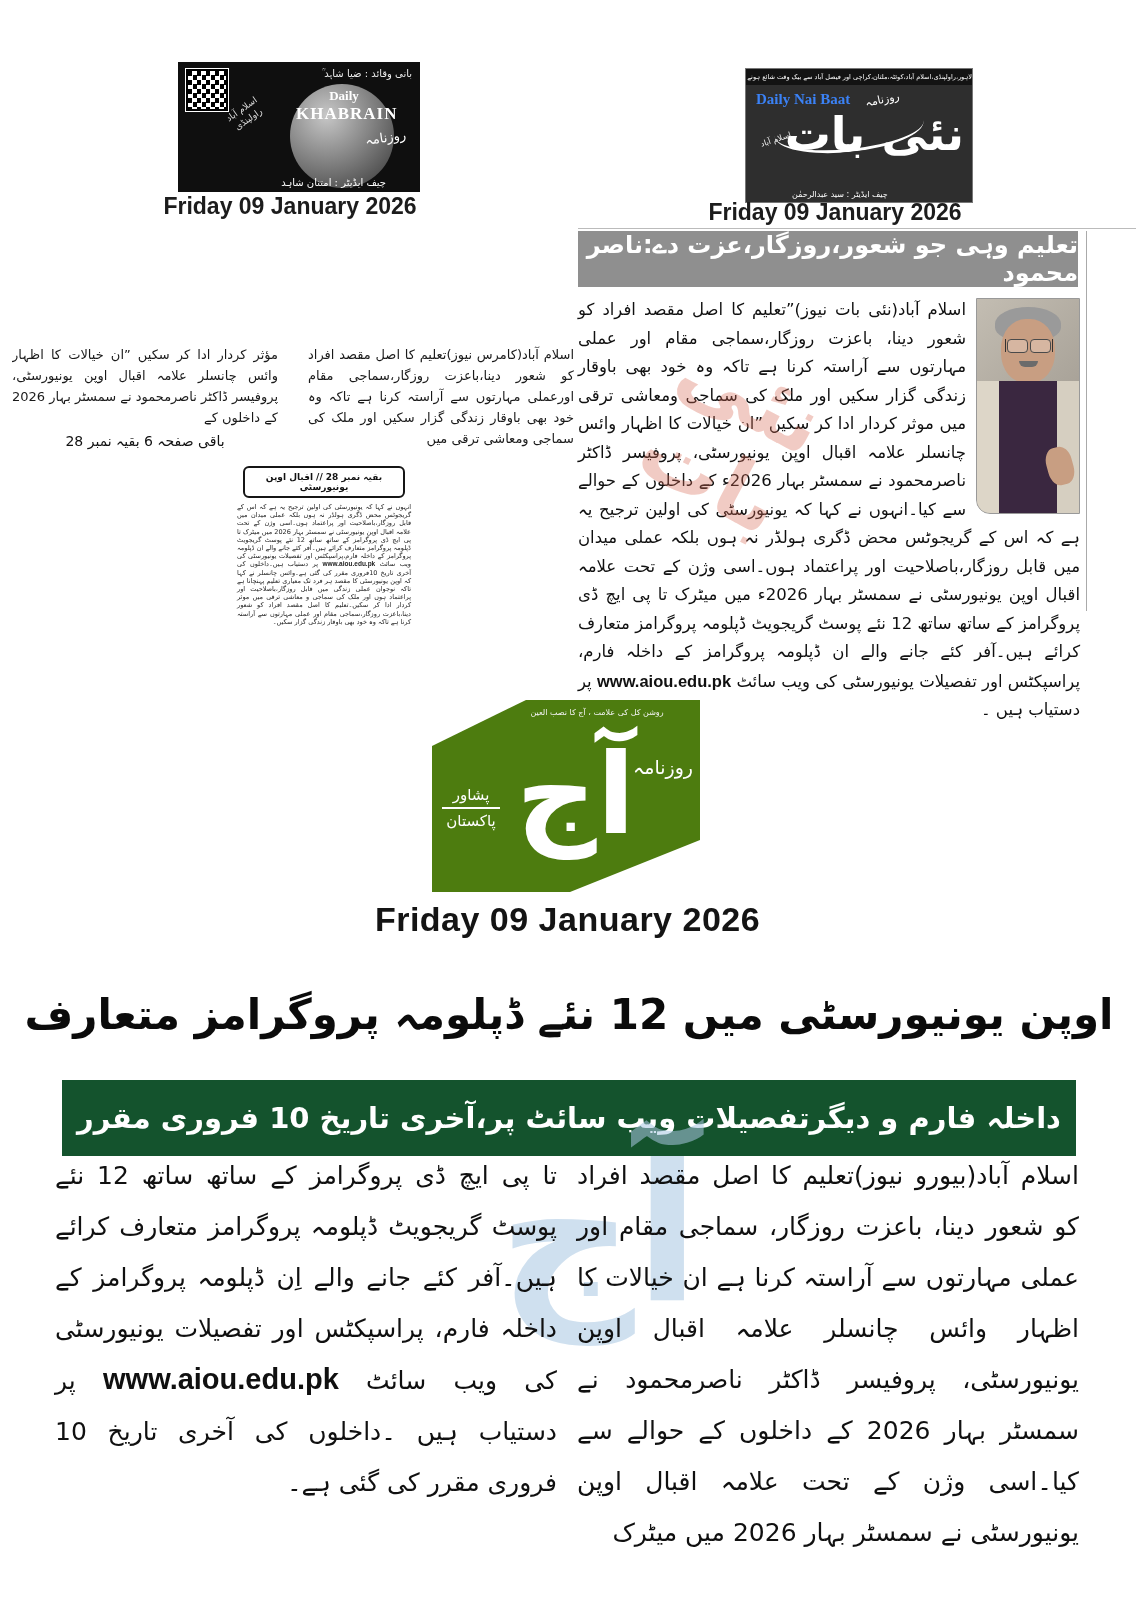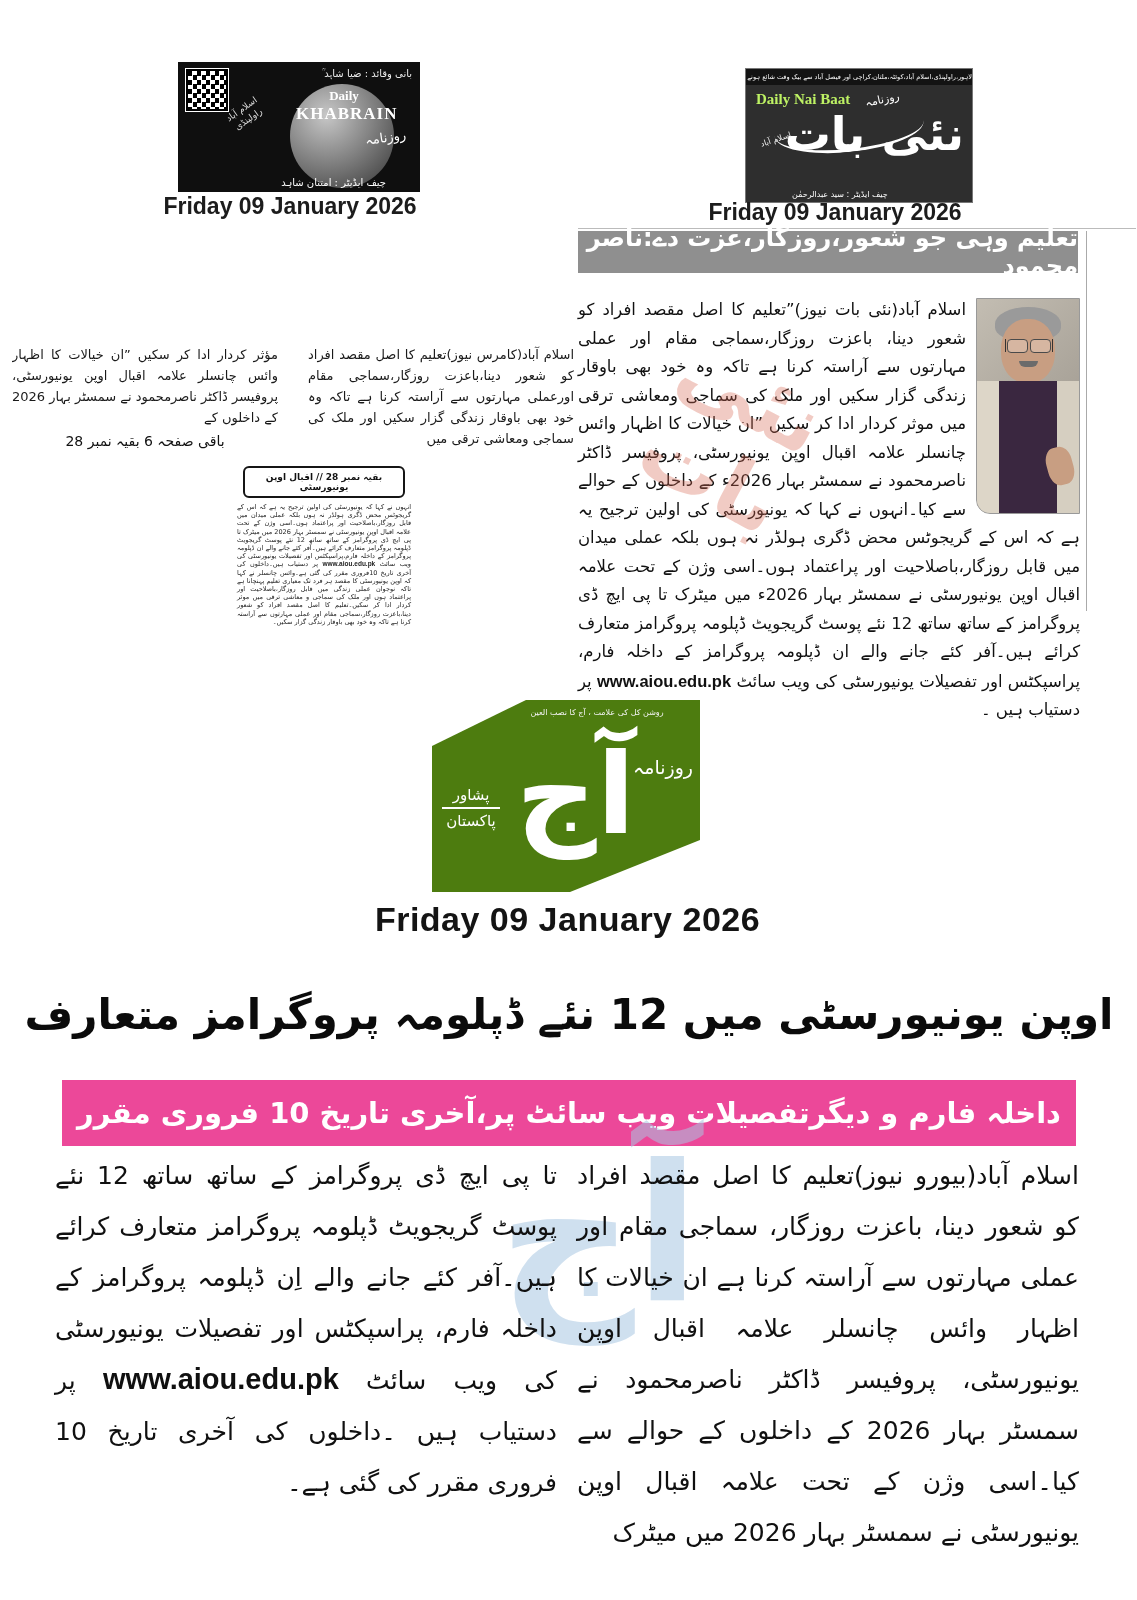--- a/index.html
+++ b/index.html
@@ -37,30 +37,30 @@
   .kh-jump-head{border:2px solid #151515;border-radius:6px;padding:4px 7px;font-size:9px;font-weight:bold;
                 text-align:center;margin:0 6px 5px 6px;background:#fff;}
   .kh-jump-body{font-size:6.5px;line-height:8.2px;text-align:justify;color:#242424;}
   .kh-jump-body .url{font-family:"Liberation Sans",sans-serif;font-weight:bold;direction:ltr;unicode-bidi:embed;}
 
   
   .nb-logo{left:745px;top:68px;width:226px;height:133px;border:1px solid #777;background:#2e2e2e;overflow:hidden;}
   .nb-strip{position:absolute;left:0;top:0;width:100%;height:16px;background:#131313;color:#fff;
             font-size:6.5px;line-height:16px;text-align:center;white-space:nowrap;overflow:hidden;}
   .nb-name-en{position:absolute;left:10px;top:22px;font-family:"Liberation Serif",serif;
-              font-weight:bold;font-size:15px;color:#bef264;}
+              font-weight:bold;font-size:15px;color:#3b82f6;}
   .nb-swoosh{position:absolute;left:28px;top:36px;width:150px;height:44px;border-bottom:3px solid #fff;
              border-radius:50%;transform:rotate(-6deg);}
   .nb-rozn{position:absolute;right:72px;top:24px;font-size:11px;color:#fff;transform:rotate(-12deg);}
   .nb-nameur{position:absolute;right:8px;top:30px;font-size:46px;line-height:70px;font-weight:bold;color:#fff;}
   .nb-city{position:absolute;left:14px;top:66px;font-size:8px;color:#eee;transform:rotate(-18deg);}
   .nb-editor{position:absolute;left:46px;bottom:3px;font-size:8px;color:#fff;}
   .nb-date{left:700px;top:199px;width:270px;font-size:23px;font-weight:bold;text-align:center;color:#1c1c1c;}
   .nb-rule{left:578px;top:228px;width:558px;height:1px;background:#bbb;}
-  .nb-headbar{left:578px;top:231px;width:500px;height:42px;background:#8f8f8f;color:#fff;
+  .nb-headbar{left:578px;top:231px;width:500px;height:56px;background:#8f8f8f;color:#fff;
               display:flex;align-items:center;justify-content:center;font-size:24px;font-weight:bold;}
   .nb-body{left:578px;top:296px;width:502px;height:315px;font-size:16.5px;line-height:28.5px;
            text-align:justify;color:#101010;position:absolute;}
   .nb-photo{float:right;width:102px;height:214px;margin:2px 0 6px 10px;border:1px solid #999;
             border-radius:0 0 0 14px;overflow:hidden;position:relative;
             background:linear-gradient(135deg,#c3bdb2 0%,#a8a298 60%,#8e887e 100%);}
   .ph-hair{position:absolute;left:18px;top:8px;width:66px;height:34px;border-radius:50% 50% 40% 40%;background:#9a9a9a;}
   .ph-face{position:absolute;left:24px;top:20px;width:54px;height:64px;border-radius:46%;background:#c89e82;}
   .ph-glasses{position:absolute;left:28px;top:40px;width:46px;height:13px;
               border-left:1px solid #333;border-right:1px solid #333;}
@@ -81,21 +81,21 @@
   .aj-tri-tl{position:absolute;left:0;top:0;width:0;height:0;border-top:46px solid #fff;border-right:94px solid transparent;}
   .aj-tri-br{position:absolute;right:0;bottom:0;width:0;height:0;border-bottom:52px solid #fff;border-left:130px solid transparent;}
   .aj-motto{position:absolute;left:70px;top:8px;width:190px;text-align:center;font-size:8px;color:#f4f4f4;}
   .aj-rozn{position:absolute;right:7px;top:56px;font-size:19px;color:#fff;}
   .aj-nameur{position:absolute;left:84px;top:14px;font-size:112px;line-height:160px;font-weight:bold;color:#fff;}
   .aj-city{position:absolute;left:10px;top:86px;width:58px;text-align:center;font-size:15px;color:#fff;}
   .aj-city .c1{display:block;padding-bottom:3px;border-bottom:2px solid #fff;margin-bottom:3px;}
   .aj-date{left:340px;top:900px;width:455px;font-size:34px;font-weight:bold;text-align:center;color:#141414;letter-spacing:.5px;}
   .aj-headline{left:60px;top:966px;width:1018px;height:96px;display:flex;align-items:center;justify-content:center;
                font-size:42px;font-weight:bold;color:#0b0b0b;white-space:nowrap;}
-  .aj-subbar{left:62px;top:1080px;width:1014px;height:66px;background:#ec4899;color:#fff;
+  .aj-subbar{left:62px;top:1080px;width:1014px;height:76px;background:#14532d;color:#fff;
              display:flex;align-items:center;justify-content:center;font-size:29px;font-weight:bold;white-space:nowrap;}
   .aj-col{top:1150px;width:502px;font-size:25px;line-height:51px;text-align:justify;color:#101010;z-index:2;}
   .aj-col-r{left:577px;}
   .aj-col-l{left:55px;}
   .aj-col .url-inline{font-size:29px;}
   .aj-watermark{left:440px;top:1120px;width:260px;font-size:190px;line-height:230px;font-weight:bold;
                 color:#a9c7e2;opacity:.55;z-index:1;pointer-events:none;}
 </style>
 </head>
 <body>

